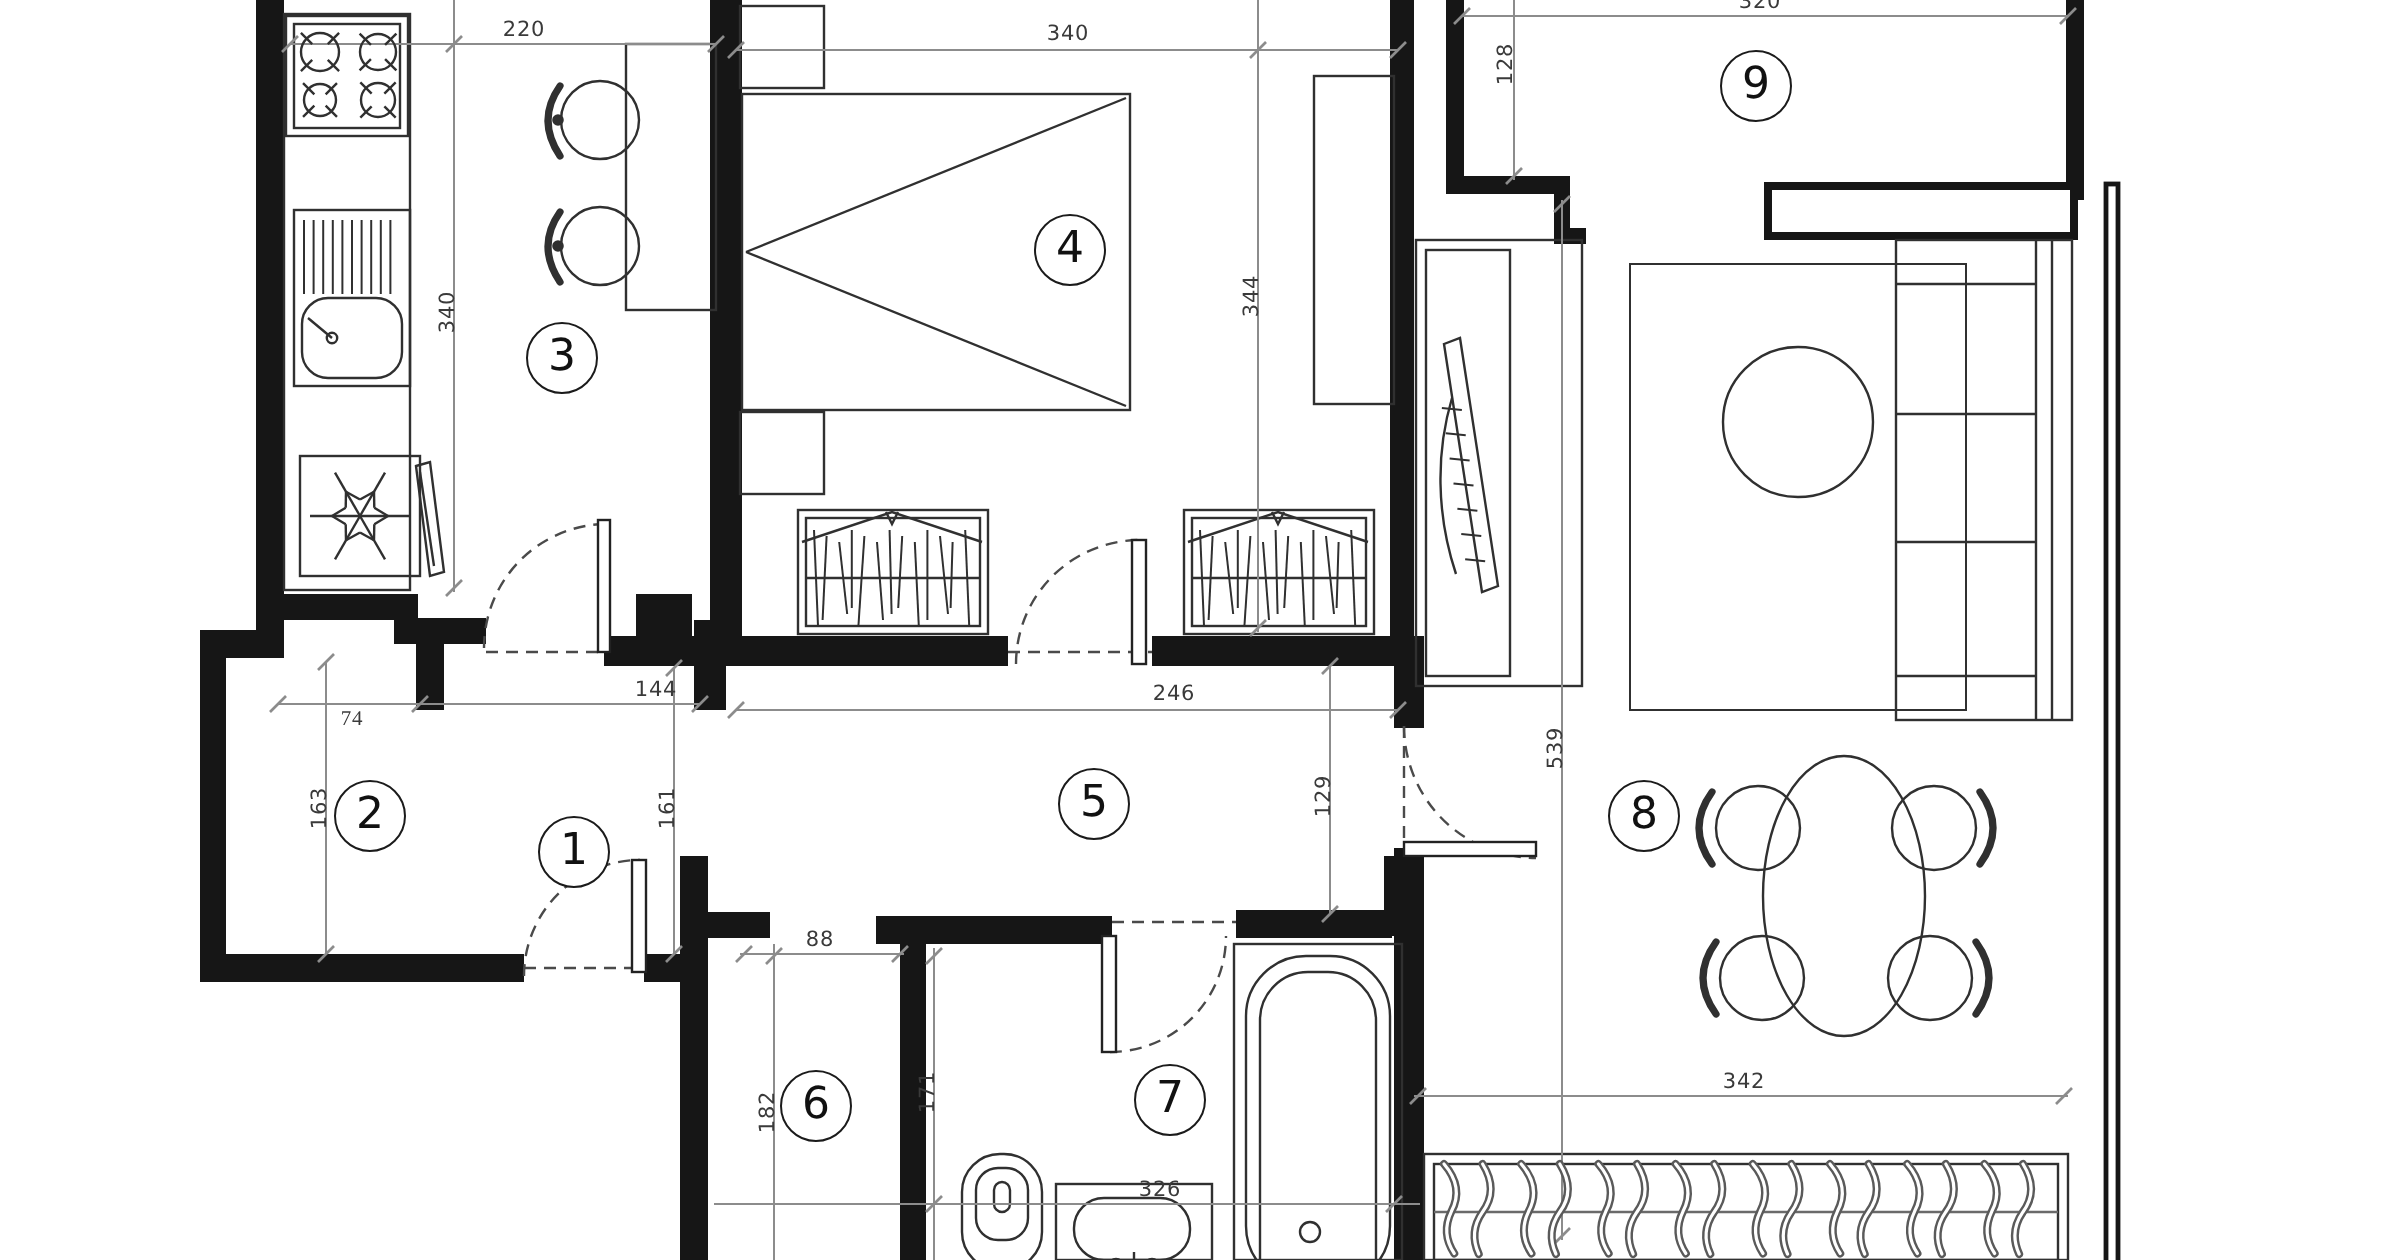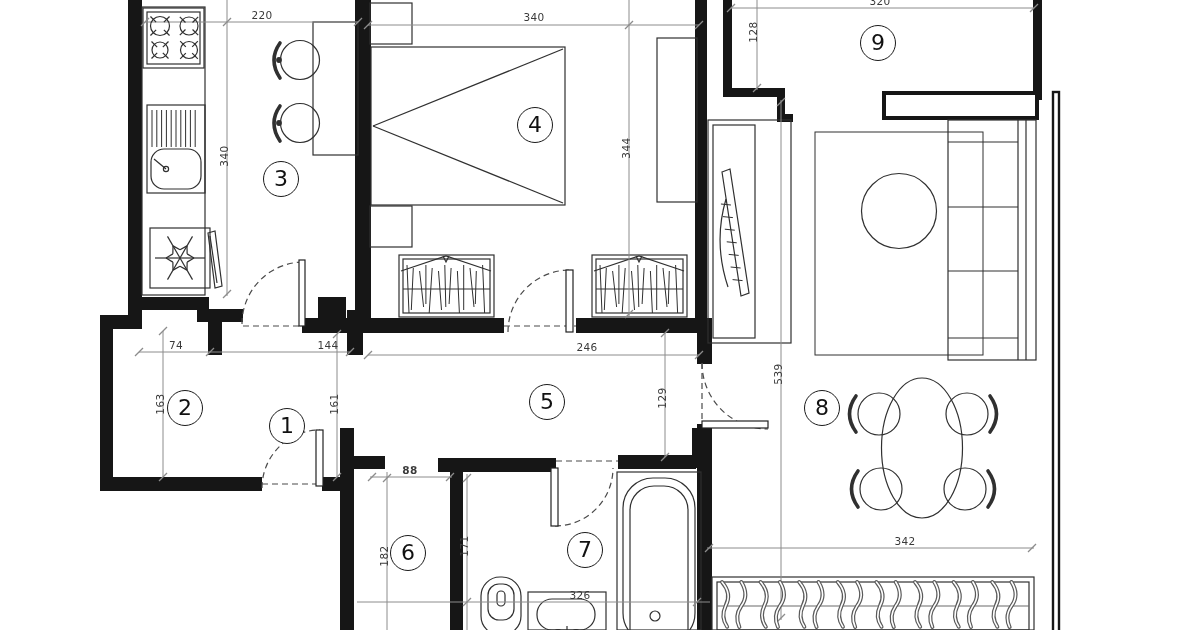--- a/index.html
+++ b/index.html
@@ -428,25 +428,25 @@
     <div class="room-badge" style="left: 408px; top: 553px; color: rgb(17, 17, 17);">6</div>
     <div class="room-badge" style="left: 585px; top: 550px; color: rgb(17, 17, 17);">7</div>
     <div class="room-badge" style="left: 822px; top: 408px; color: rgb(17, 17, 17);">8</div>
     <div class="room-badge" style="left: 878px; top: 43px; color: rgb(17, 17, 17);">9</div>
     <div class="dim-label" style="left: 262px; top: 15px; color: rgb(58, 58, 58);">220</div>
     <div class="dim-label v" style="left: 224px; top: 156px; color: rgb(58, 58, 58);">340</div>
     <div class="dim-label" style="left: 534px; top: 17px; color: rgb(58, 58, 58);">340</div>
     <div class="dim-label v" style="left: 626px; top: 148px; color: rgb(58, 58, 58);">344</div>
     <div class="dim-label" style="left: 880px; top: 1px; color: rgb(58, 58, 58);">320</div>
     <div class="dim-label v" style="left: 753px; top: 32px; color: rgb(58, 58, 58);">128</div>
-    <div class="dim-label" style="left: 176px; top: 345px; color: rgb(58, 58, 58);">74</div>
+    <div class="dim-label" style="left: 176px; top: 360px; color: rgb(58, 58, 58); font-family: Liberation Serif, serif;">74</div>
     <div class="dim-label" style="left: 288px; top: 345px; color: rgb(58, 58, 58); margin-left: 40px;">144</div>
     <div class="dim-label" style="left: 587px; top: 347px; color: rgb(58, 58, 58);">246</div>
     <div class="dim-label v" style="left: 160px; top: 404px; color: rgb(58, 58, 58);">163</div>
     <div class="dim-label v" style="left: 334px; top: 404px; color: rgb(58, 58, 58);">161</div>
     <div class="dim-label v" style="left: 662px; top: 398px; color: rgb(58, 58, 58);">129</div>
     <div class="dim-label v" style="left: 778px; top: 374px; color: rgb(58, 58, 58);">539</div>
-    <div class="dim-label" style="left: 872px; top: 541px; color: rgb(58, 58, 58); margin-left: 33px;">342</div>
-    <div class="dim-label" style="left: 410px; top: 470px; color: rgb(58, 58, 58); font-weight: bold;">88</div>
+    <div class="dim-label" style="left: 872px; top: 541px; color: rgb(58, 58, 58);">342</div>
+    <div class="dim-label" style="left: 410px; top: 470px; color: rgb(58, 58, 58);">88</div>
     <div class="dim-label v" style="left: 384px; top: 556px; color: rgb(58, 58, 58);">182</div>
     <div class="dim-label v" style="left: 464px; top: 546px; color: rgb(58, 58, 58);">171</div>
     <div class="dim-label" style="left: 580px; top: 595px; color: rgb(58, 58, 58);">326</div>
   </div>
 
 </body></html>

